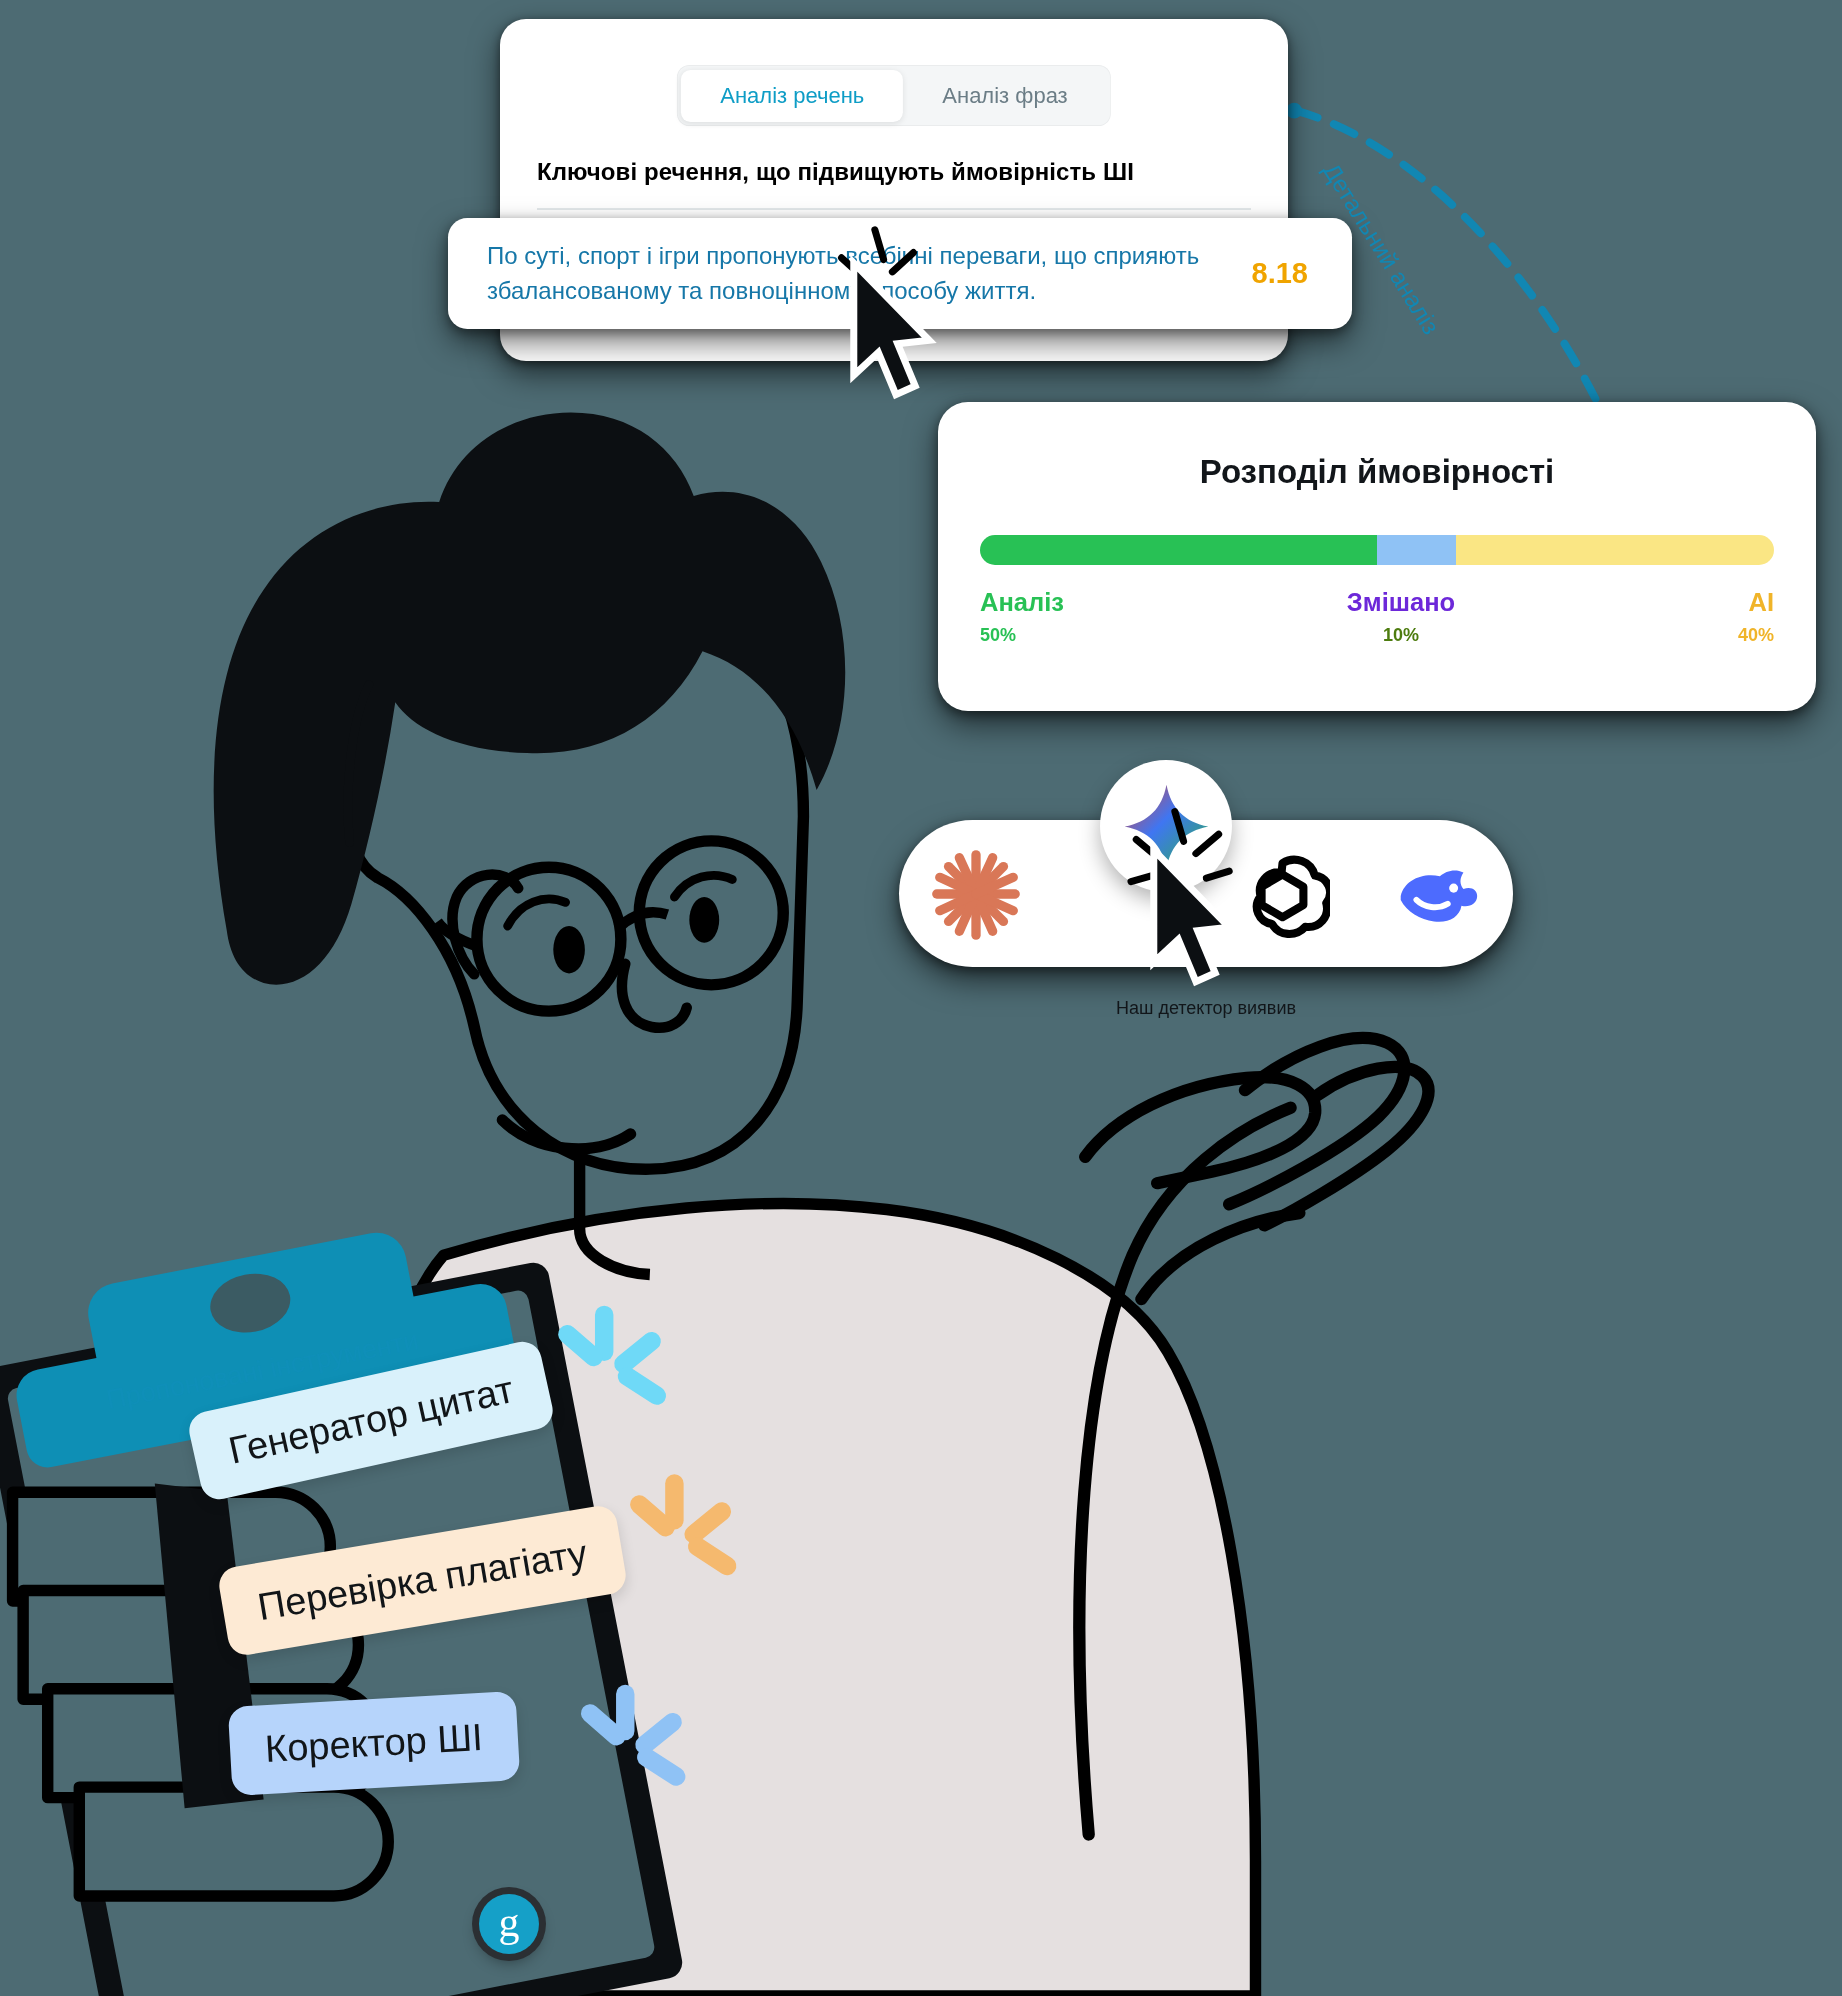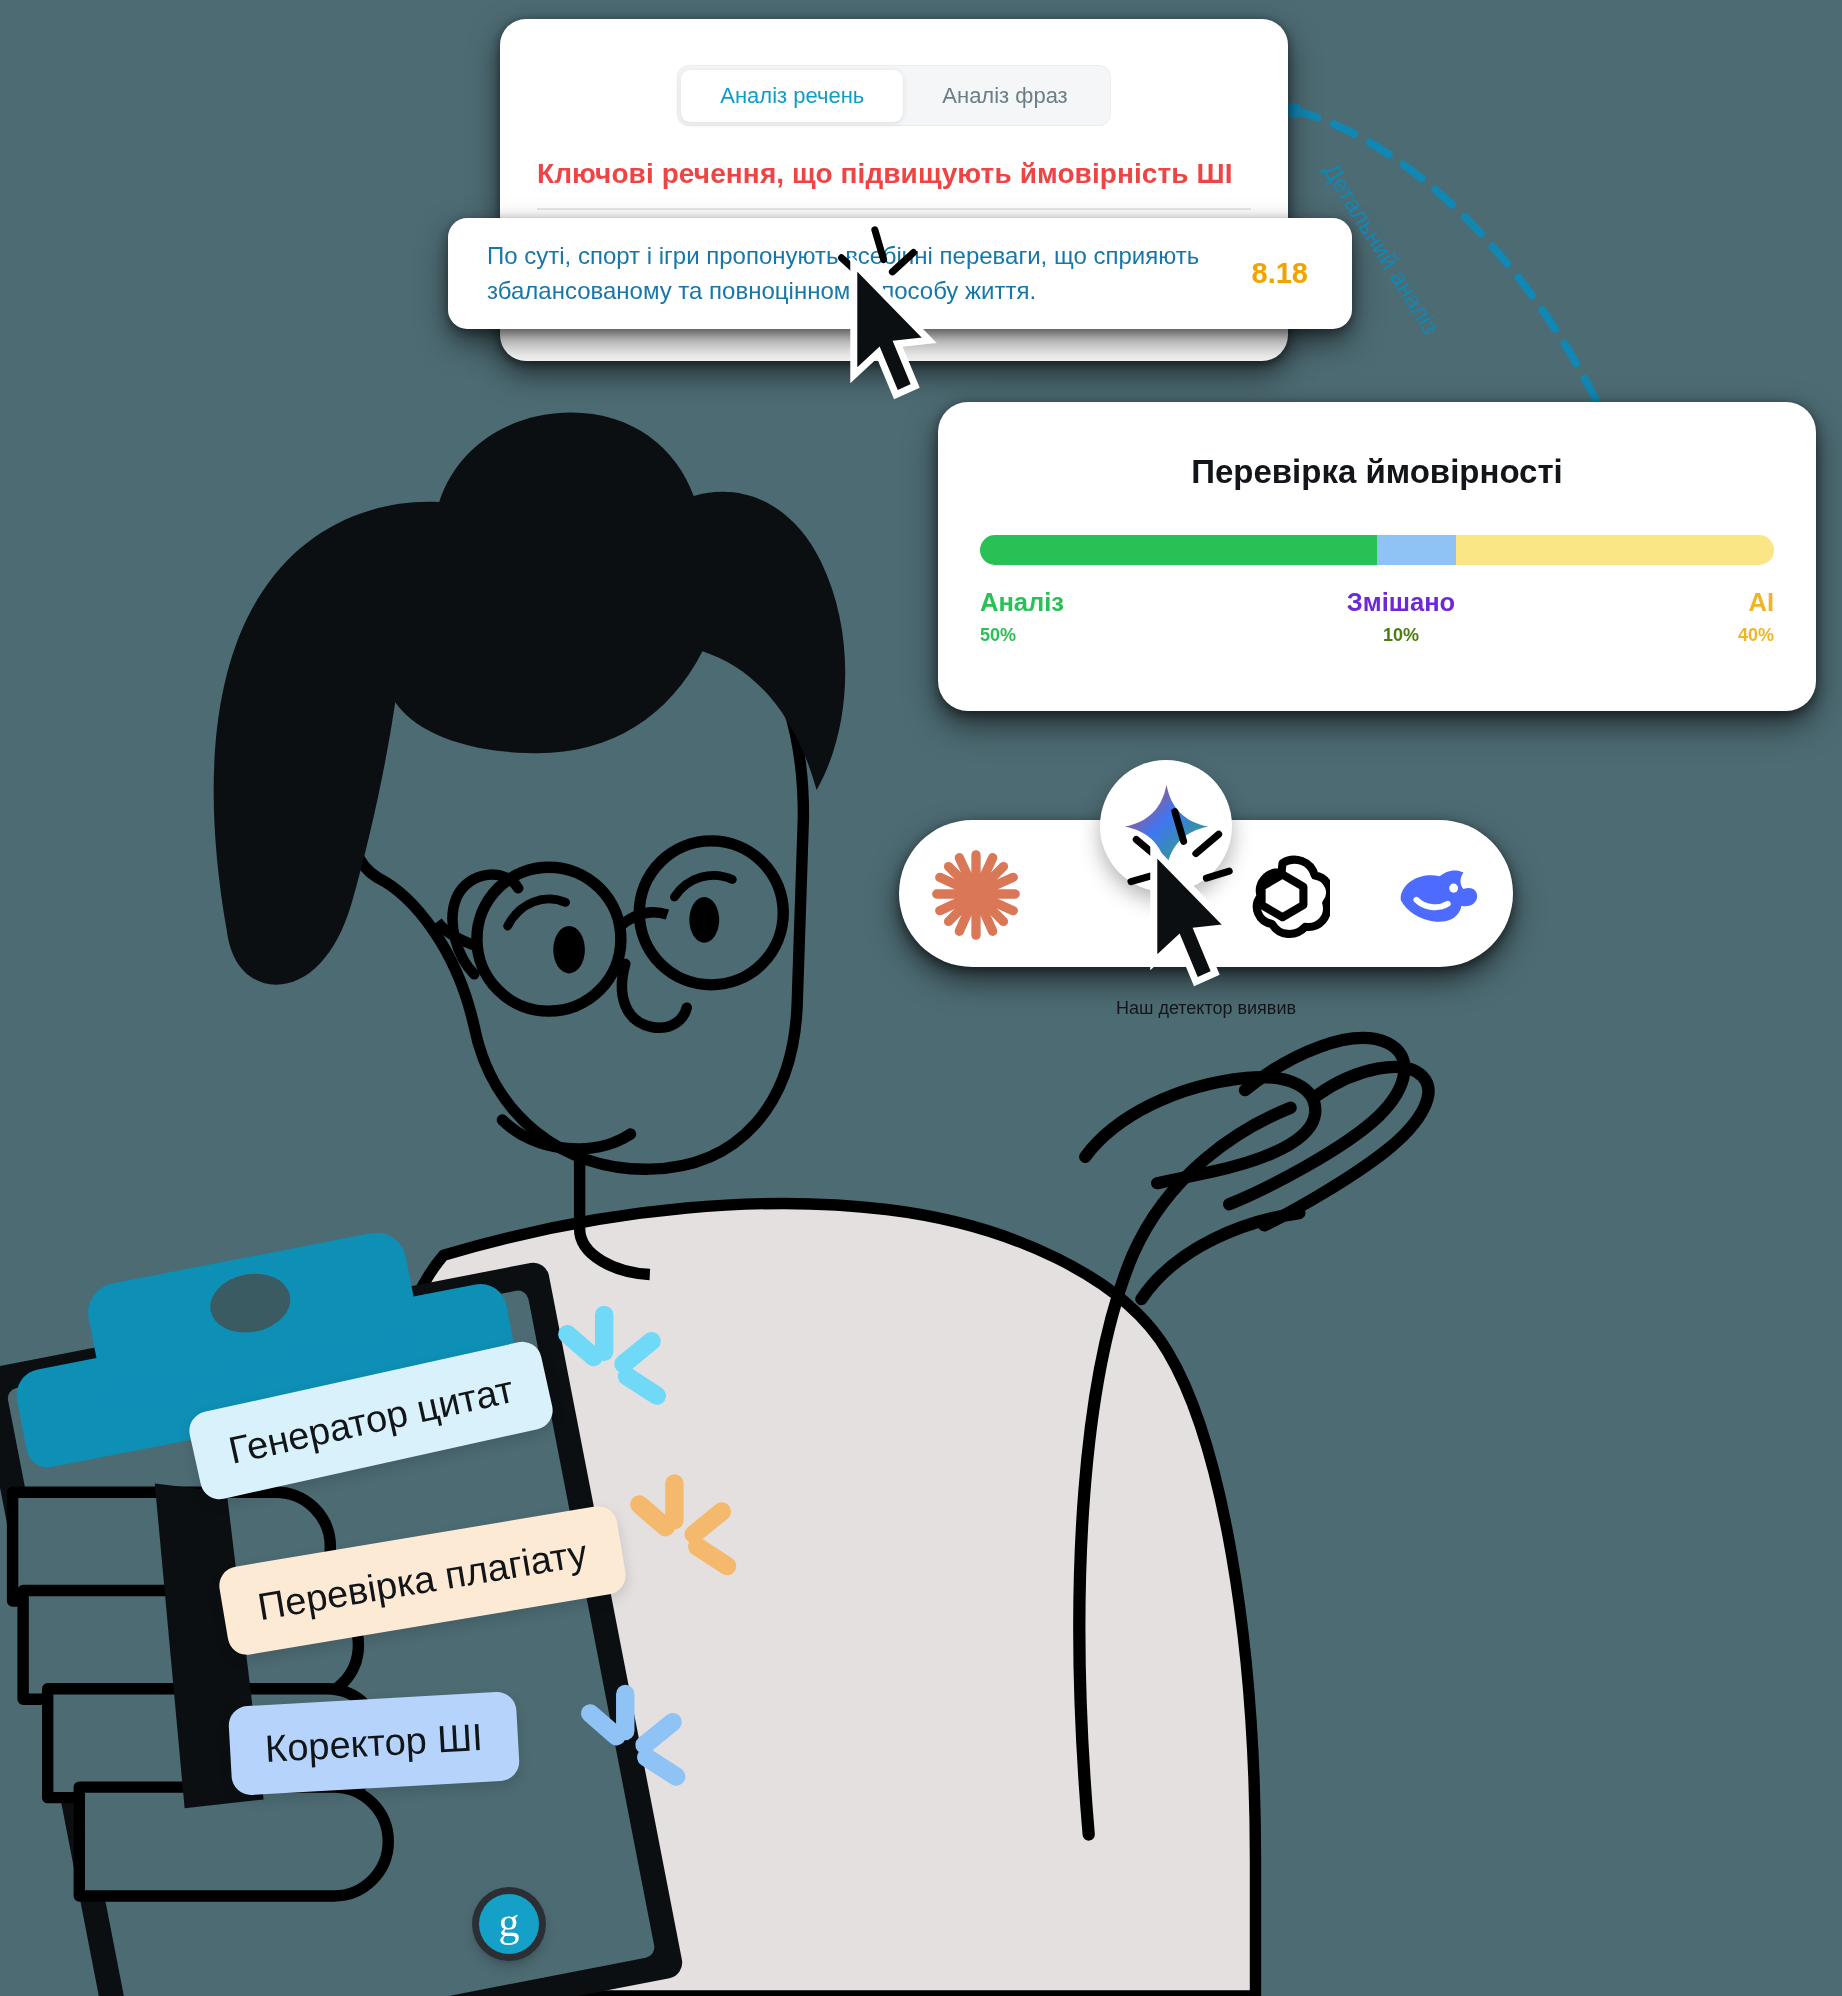--- a/index.html
+++ b/index.html
@@ -38,21 +38,21 @@
     white-space: nowrap;
     cursor: pointer;
   }
   .tab.active {
     background: #ffffff;
     color: #0e9dc6;
     box-shadow: 0 1.8px 6.1px rgba(0,0,0,.09);
   }
   .sect-title {
     position: absolute; left: 37px; top: 139px;
-    font-size: 28px; font-weight: bold; color: #ef4444;
+    font-size: 24px; font-weight: bold; color: #000000;
     letter-spacing: 0.1px;
   }
   .sect-rule {
     position: absolute; left: 37px; right: 37px; top: 189px;
     height: 1.8px; background: #e3e8ea;
   }
 
   
   .sent-row {
     position: absolute; left: 448px; top: 218px;
@@ -281,21 +281,21 @@
   </div>
 
   <div class="sent-row">
     <div class="sent-text">По суті, спорт і ігри пропонують всебічні переваги, що сприяють збалансованому та повноцінному способу життя.</div>
     <div class="sent-score">8.18</div>
   </div>
 
   <div class="anno-label">Детальний аналіз</div>
 
   <div class="prob-card">
-    <div class="prob-title">Перевірка ймовірності</div>
+    <div class="prob-title">Розподіл ймовірності</div>
     <div class="prob-bar">
       <div class="seg" style="width:50%;background:#28c155"></div>
       <div class="seg" style="width:10%;background:#8fc2f5"></div>
       <div class="seg" style="width:40%;background:#fae684"></div>
     </div>
     <div class="prob-legend">
       <div class="leg l">
         <div class="leg-name" style="color:#28c155">Аналіз</div>
         <div class="leg-val" style="color:#28c155">50%</div>
       </div>

